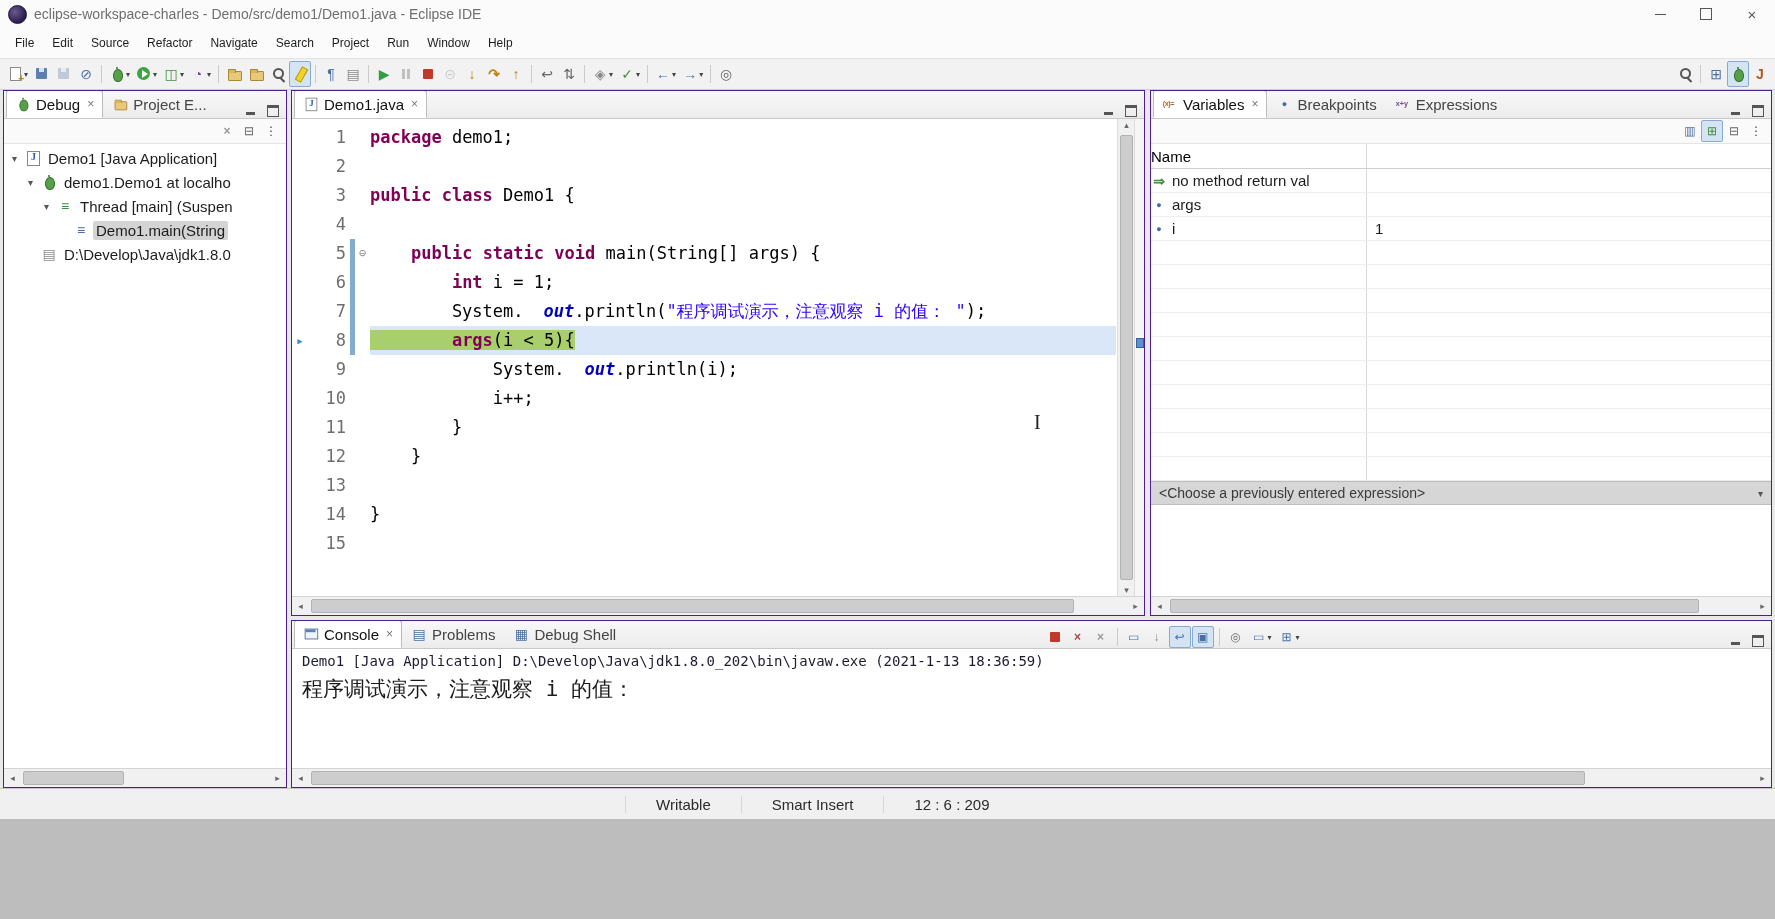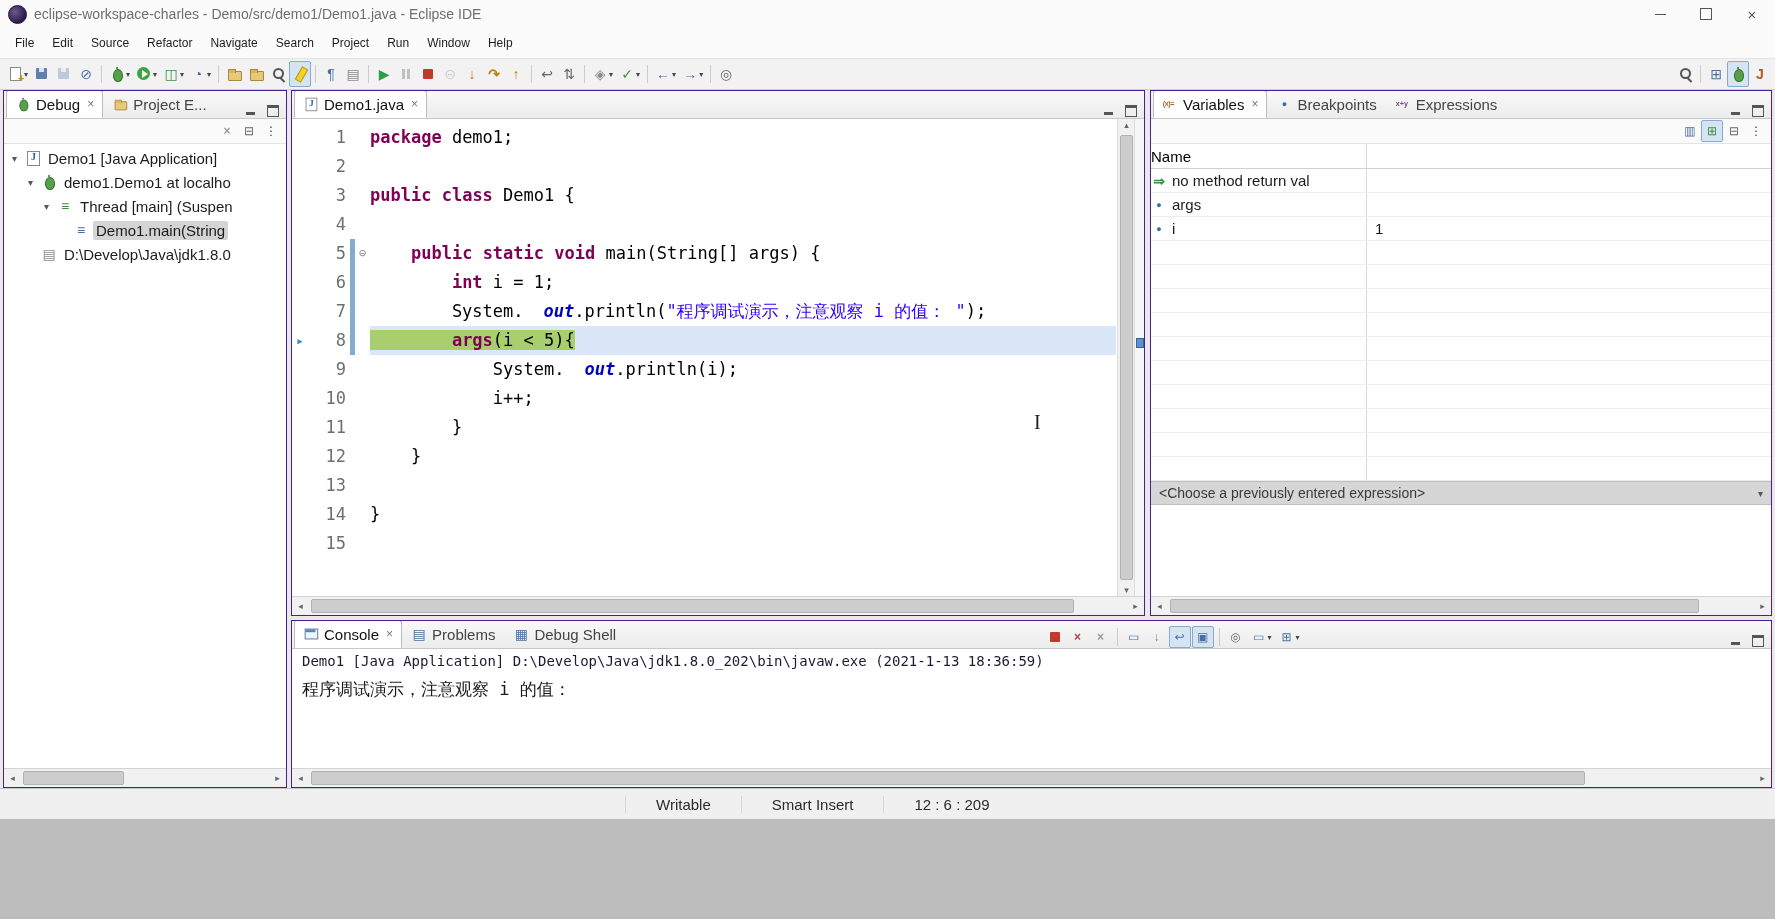--- a/index.html
+++ b/index.html
@@ -135,21 +135,21 @@
   .expr-chevron{margin-left:auto;font-size:10px;color:#555;}
   .detail-pane{flex:1;background:#fff;}
 
   
   .console-toolbar{margin-left:auto;display:flex;align-items:center;gap:1px;padding-right:6px;}
   .console-toolbar .tb-btn{height:20px;}
   .console-toolbar .gly{font-size:12px;}
   .console-info{height:24px;line-height:24px;padding-left:10px;font-family:"DejaVu Sans Mono",monospace;
     font-size:14px;color:#1c1c30;white-space:nowrap;overflow:hidden;flex:none;}
   .console-output{flex:1;padding:4px 0 0 10px;overflow:hidden;}
-  .console-line{font-family:"DejaVu Sans Mono",monospace;font-size:17px;color:#1a1a1a;line-height:24px;white-space:pre;}
+  .console-line{font-family:"DejaVu Sans Mono",monospace;font-size:21px;color:#1a1a1a;line-height:24px;white-space:pre;}
 
   
   .statusbar{height:30px;background:#f0f0f0;border-top:1px solid #c6c6c6;display:flex;align-items:center;flex:none;}
   .status-spacer{width:625px;flex:none;}
   .status-item{padding:0 30px;font-size:15px;color:#2b2b2b;border-left:1px solid #d6d6d6;white-space:nowrap;}
   .bottom-filler{flex:1;background:#bdbdbd;}
 </style>
 </head>
 <body>
 

